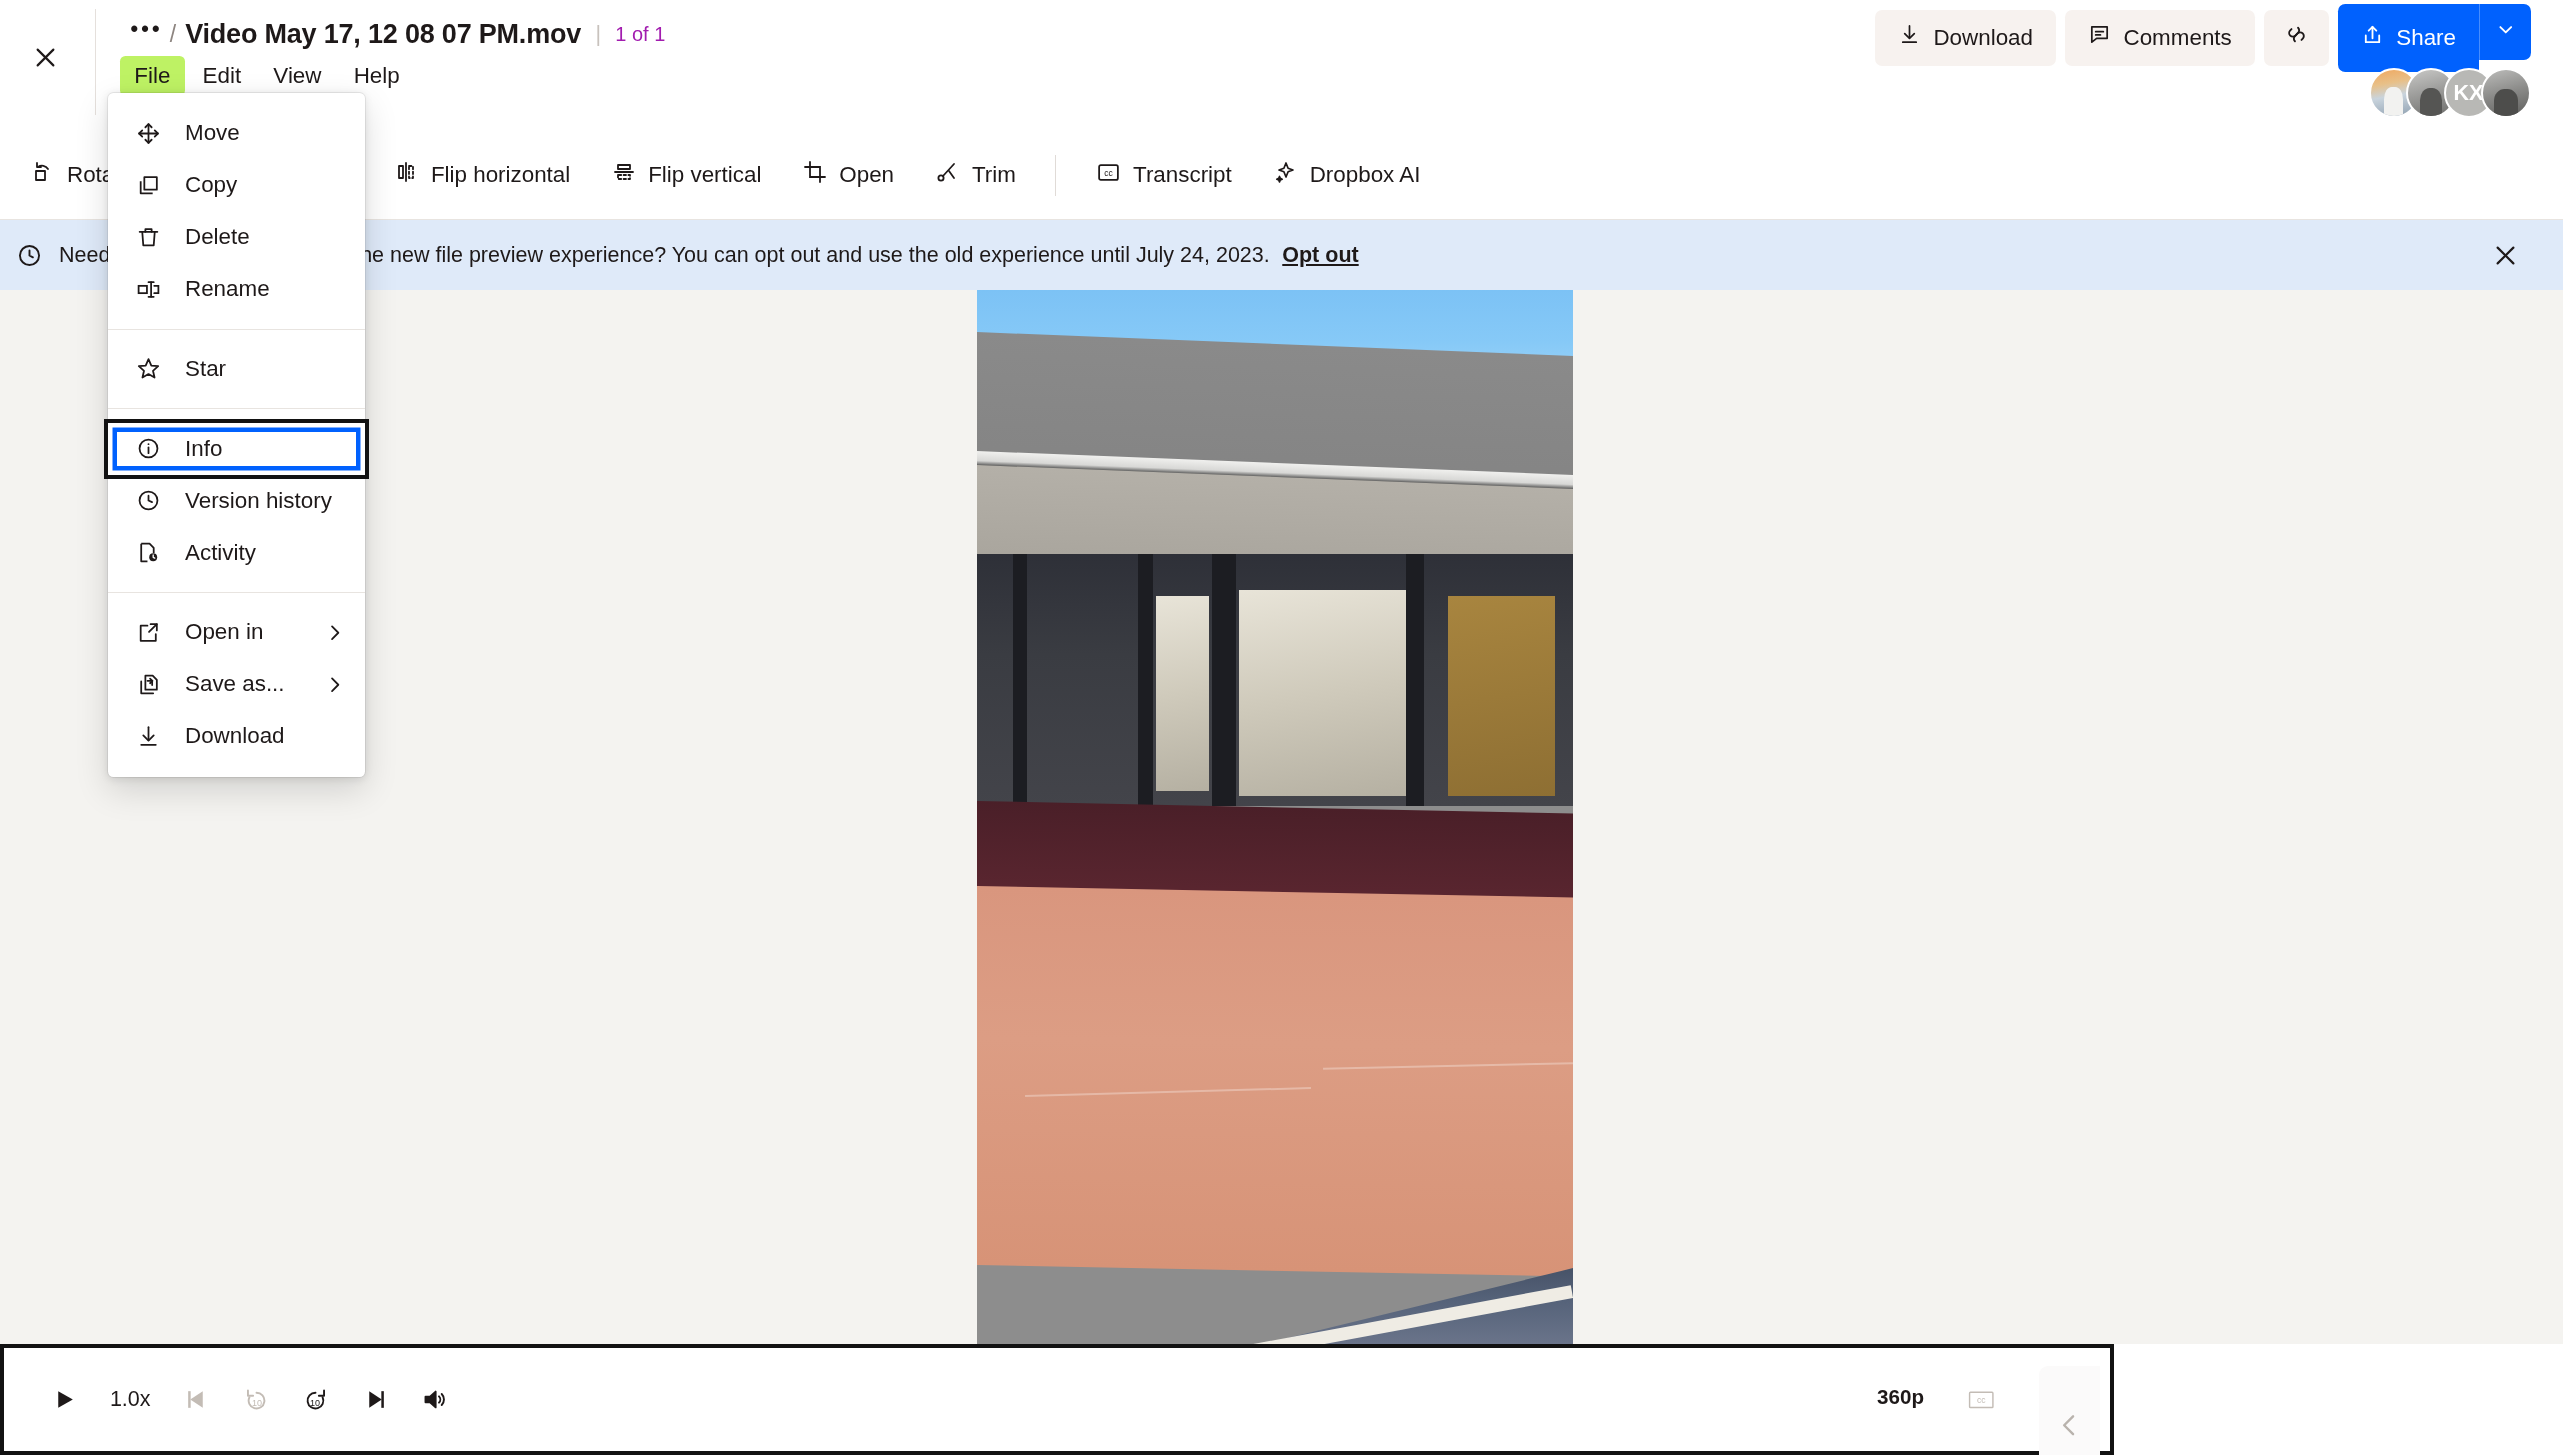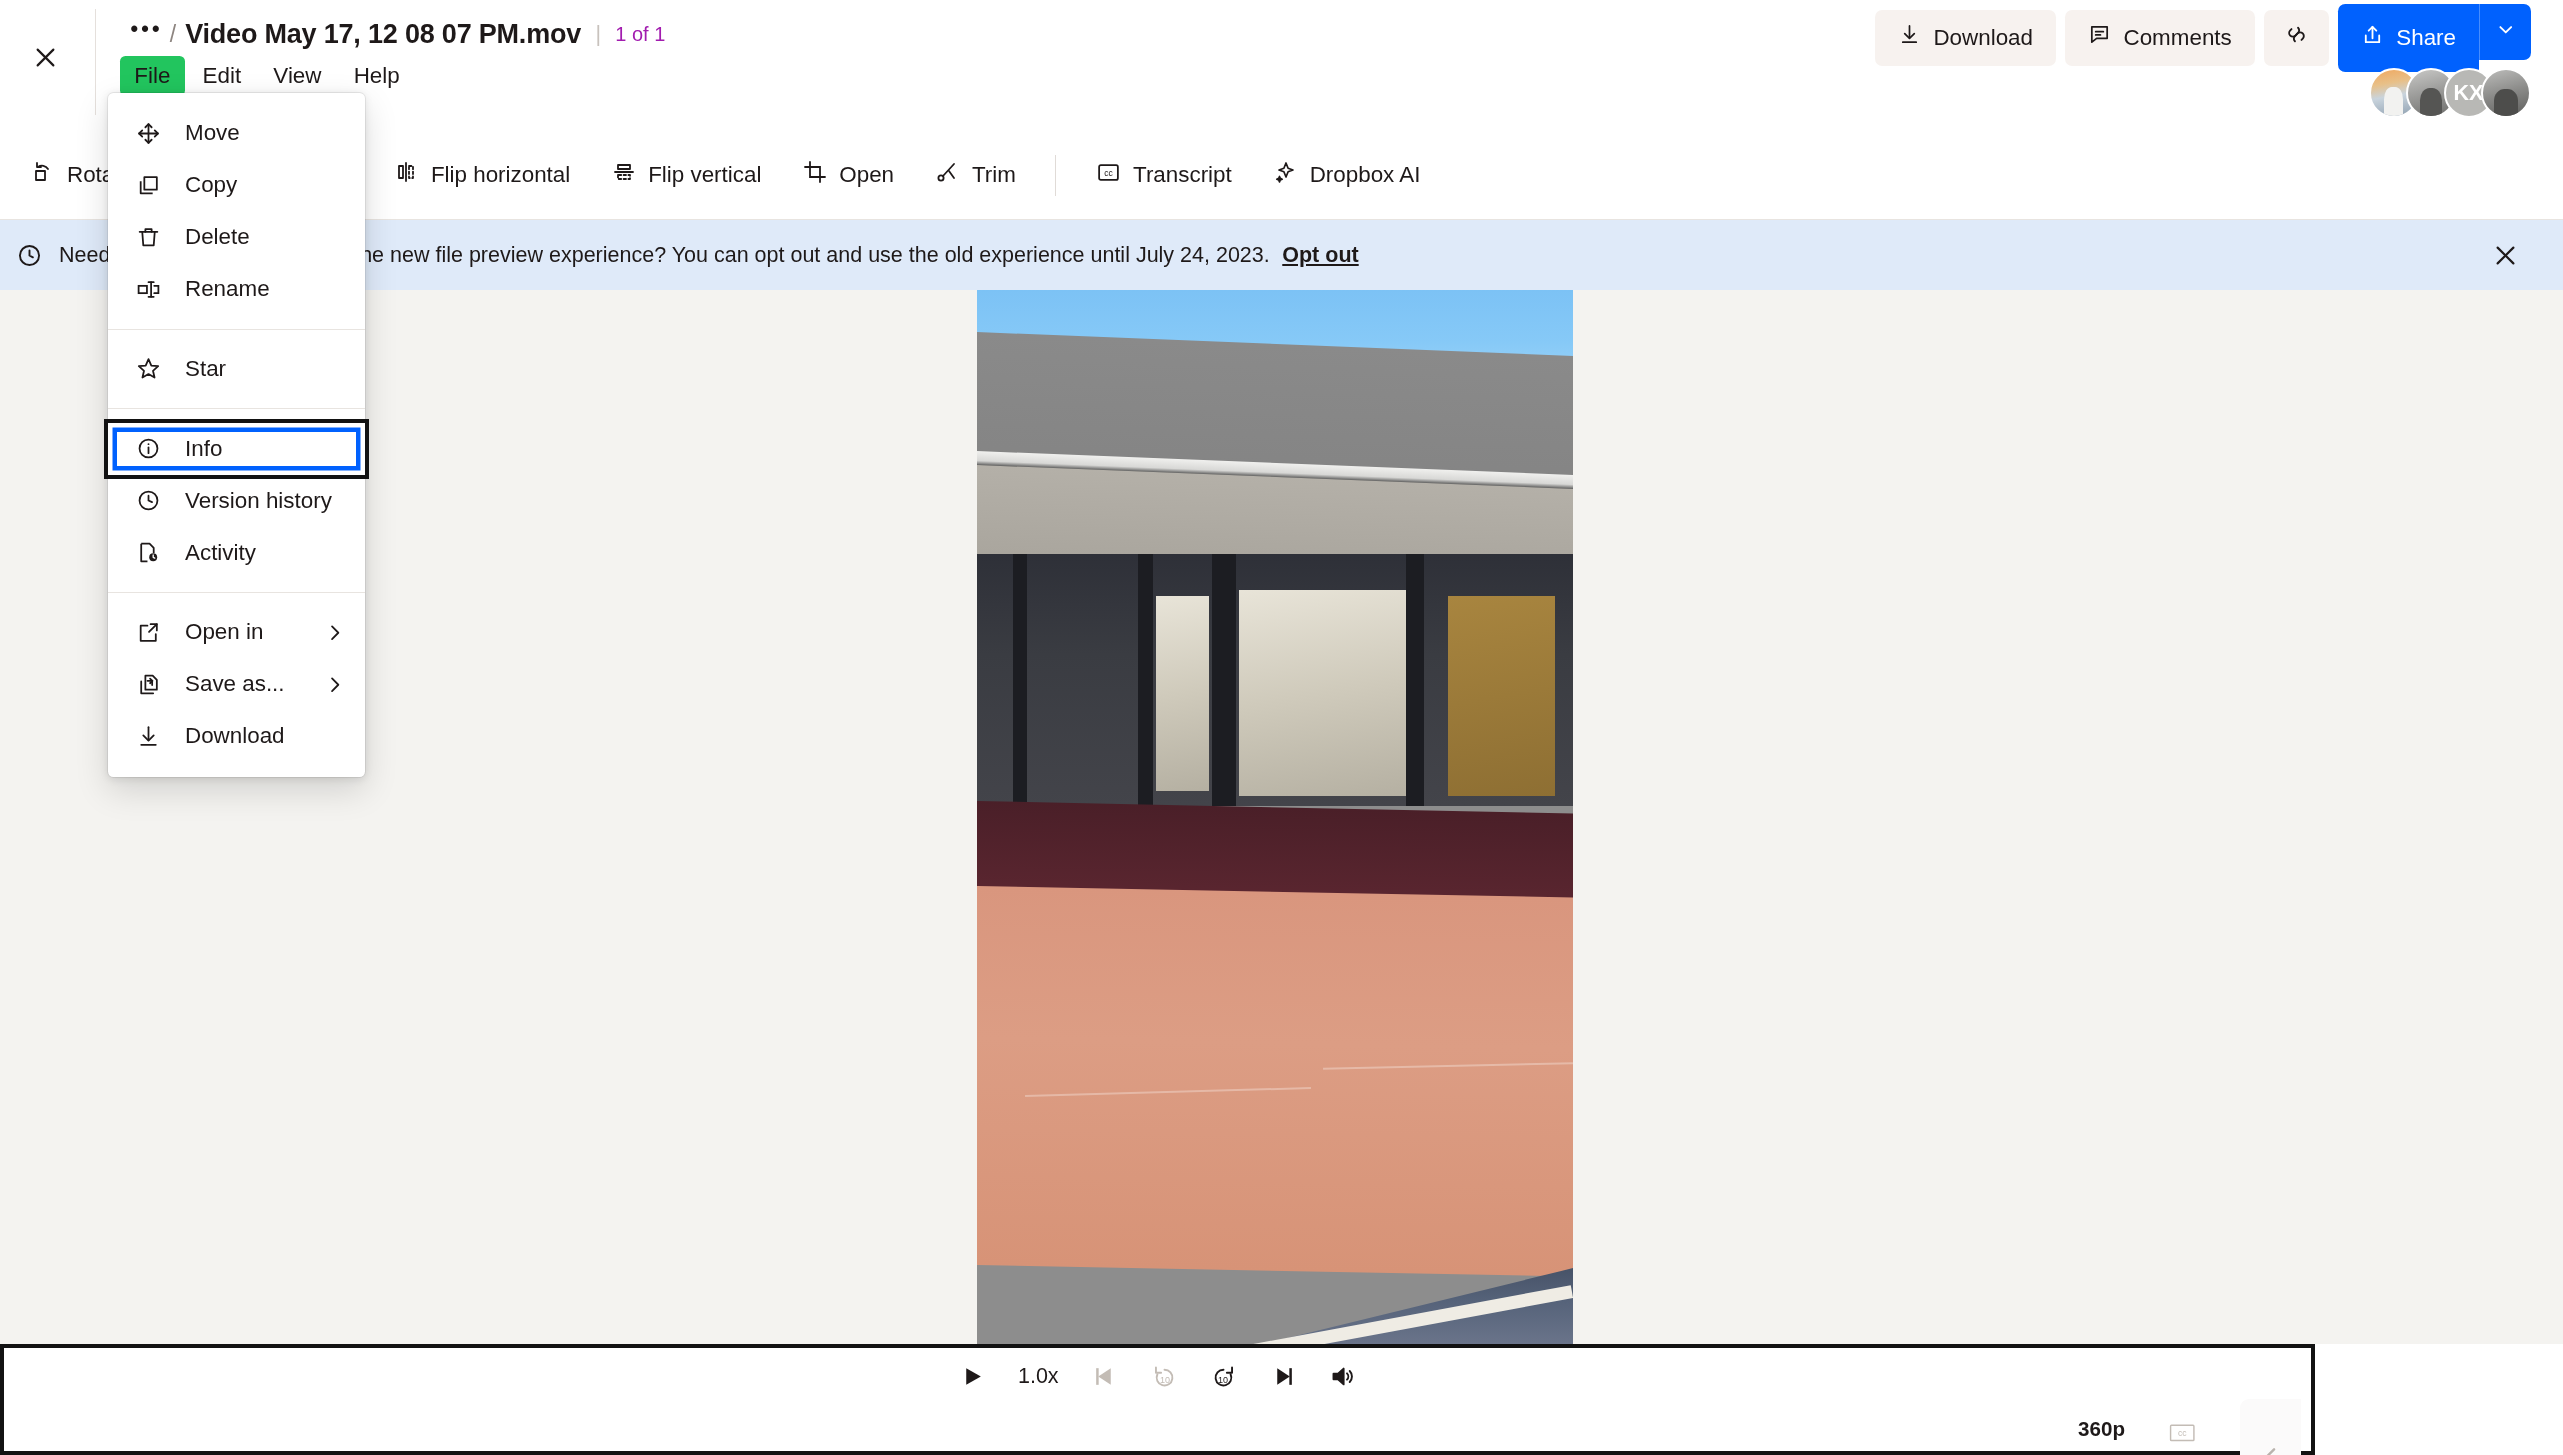--- a/index.html
+++ b/index.html
@@ -46,21 +46,21 @@
   .page-count { font-size: 20px; color: #a21caf; white-space: nowrap; }
 
   .menubar {
     position: absolute; left: 120px; top: 56px;
     display: flex; align-items: center; gap: 3.6px;
   }
   .menubar-item {
     font-size: 22.4px; color: #1e1919; padding: 7.2px 14.3px;
     border-radius: 5.4px; cursor: pointer; white-space: nowrap;
   }
-  .menubar-item.open { background: #22c55e; }
+  .menubar-item.open { background: #bef264; }
 
   
   .hdr-actions {
     position: absolute; right: 32px; top: 3.6px;
     display: flex; align-items: center; gap: 9px;
   }
   .pill {
     display: flex; align-items: center; gap: 12.5px;
     height: 56px; padding: 0 23px; border-radius: 7.2px;
     background: #f7f2ef; font-size: 22.4px; color: #1e1919;
@@ -201,23 +201,23 @@
     background: linear-gradient(180deg,#3a4558 0%,#56637a 60%,#6a748a 100%);
     clip-path: polygon(48% 100%, 100% 28%, 100% 100%);
   }
   .v-curb {
     position: absolute; right: 0; bottom: 4.4%; width: 56%; height: 12.5px;
     background: #efece4; transform: rotate(-10.5deg); transform-origin: right bottom;
   }
 
   
   .player {
-    position: absolute; left: 0; top: 1344px; width: 2315px; height: 111px;
+    position: absolute; left: 0; top: 1344px; width: 2114px; height: 111px;
     background: #ffffff; border: 4.5px solid #121212; z-index: 20;
-    display: flex; align-items: center; padding: 0 32px; flex-direction: column;
+    display: flex; align-items: center; padding: 0 32px;
   }
   .pl-left { display: flex; align-items: center; gap: 3.6px; }
   .pl-btn {
     width: 56px; height: 56px; border-radius: 7.2px; cursor: pointer;
     display: flex; align-items: center; justify-content: center;
   }
   .pl-btn.disabled { cursor: default; opacity: 1; }
   .pl-speed {
     font-size: 21.5px; color: #1e1919; padding: 0 14.3px; height: 50px;
     display: flex; align-items: center; border-radius: 7.2px; cursor: pointer;

